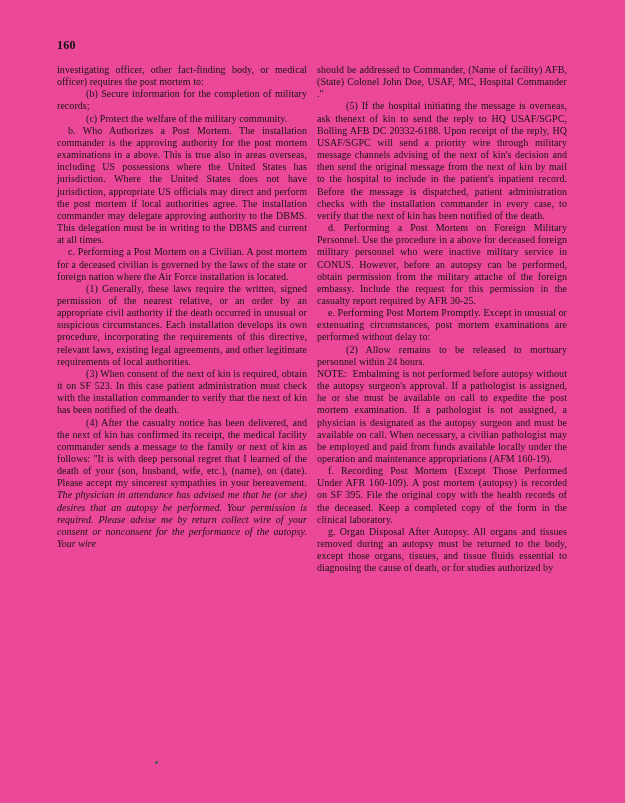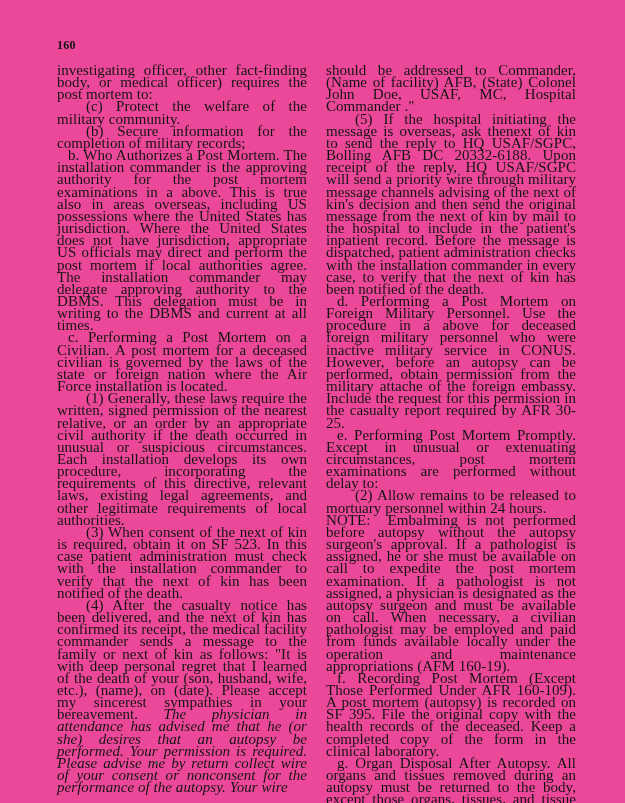--- a/index.html
+++ b/index.html
@@ -29,27 +29,27 @@
     letter-spacing: 0.2px;
   }
   .head-right {
     display: flex;
     gap: 20px;
   }
   .col {
     position: absolute;
     top: 64px;
     width: 250px;
-    font-size: 15px;
+    font-size: 10px;
     line-height: 12.15px;
     text-align: justify;
     letter-spacing: 0.05px;
   }
   .col-left  { left: 57px;  }
-  .col-right { left: 326px; }
+  .col-right { left: 317px; }
   .para { margin: 0; }
   .para.cont { text-indent: 0; }
   .para.lvl1 { text-indent: 11px; }
   .para.lvl2 { text-indent: 29px; }
   .ital { font-style: italic; }
   .speck {
     position: absolute;
     left: 155px;
     top: 761px;
     width: 3px;
@@ -62,22 +62,22 @@
 <body>
 
 <div class="page">
 
   <div class="running-head">
     <span>160</span>
   </div>
 
   <div class="col col-left">
       <p class="para cont"><span>investigating officer, other fact-finding body, or medical officer) requires the post mortem to:</span></p>
+      <p class="para lvl2"><span>(b)  Secure information for the completion of military records;</span></p>
       <p class="para lvl2"><span>(c)  Protect the welfare of the military community.</span></p>
-      <p class="para lvl2"><span>(b)  Secure information for the completion of military records;</span></p>
       <p class="para lvl1"><span>b.  Who Authorizes a Post Mortem. The installation commander is the approving authority for the post mortem examinations in a above. This is true also in areas overseas, including US possessions where the United States has jurisdiction. Where the United States does not have jurisdiction, appropriate US officials may direct and perform the post mortem if local authorities agree. The installation commander may delegate approving authority to the DBMS. This delegation must be in writing to the DBMS and current at all times.</span></p>
       <p class="para lvl1"><span>c.  Performing a Post Mortem on a Civilian. A post mortem for a deceased civilian is governed by the laws of the state or foreign nation where the Air Force installation is located.</span></p>
       <p class="para lvl2"><span>(1)  Generally, these laws require the written, signed permission of the nearest relative, or an order by an appropriate civil authority if the death occurred in unusual or suspicious circumstances. Each installation develops its own procedure, incorporating the requirements of this directive, relevant laws, existing legal agreements, and other legitimate requirements of local authorities.</span></p>
       <p class="para lvl2"><span>(3)  When consent of the next of kin is required, obtain it on SF 523. In this case patient administration must check with the installation commander to verify that the next of kin has been notified of the death.</span></p>
       <p class="para lvl2"><span>(4)  After the casualty notice has been delivered, and the next of kin has confirmed its receipt, the medical facility commander sends a message to the family or next of kin as follows: "It is with deep personal regret that I learned of the death of your (son, husband, wife, etc.), (name), on (date). Please accept my sincerest sympathies in your bereavement. </span><span class="ital">The physician in attendance has advised me that he (or she) desires that an autopsy be performed. Your permission is required. Please advise me by return collect wire of your consent or nonconsent for the performance of the autopsy. Your wire</span></p>
     </div>
   <div class="col col-right">
       <p class="para cont"><span>should be addressed to Commander, (Name of facility) AFB, (State) Colonel John Doe, USAF, MC, Hospital Commander ."</span></p>
       <p class="para lvl2"><span>(5)  If the hospital initiating the message is overseas, ask thenext of kin to send the reply to HQ USAF/SGPC, Bolling AFB DC 20332-6188. Upon receipt of the reply, HQ USAF/SGPC will send a priority wire through military message channels advising of the next of kin's decision and then send the original message from the next of kin by mail to the hospital to include in the patient's inpatient record. Before the message is dispatched, patient administration checks with the installation commander in every case, to verify that the next of kin has been notified of the death.</span></p>
       <p class="para lvl1"><span>d.  Performing a Post Mortem on Foreign Military Personnel. Use the procedure in a above for deceased foreign military personnel who were inactive military service in CONUS. However, before an autopsy can be performed, obtain permission from the military attache of the foreign embassy. Include the request for this permission in the casualty report required by AFR 30-25.</span></p>

